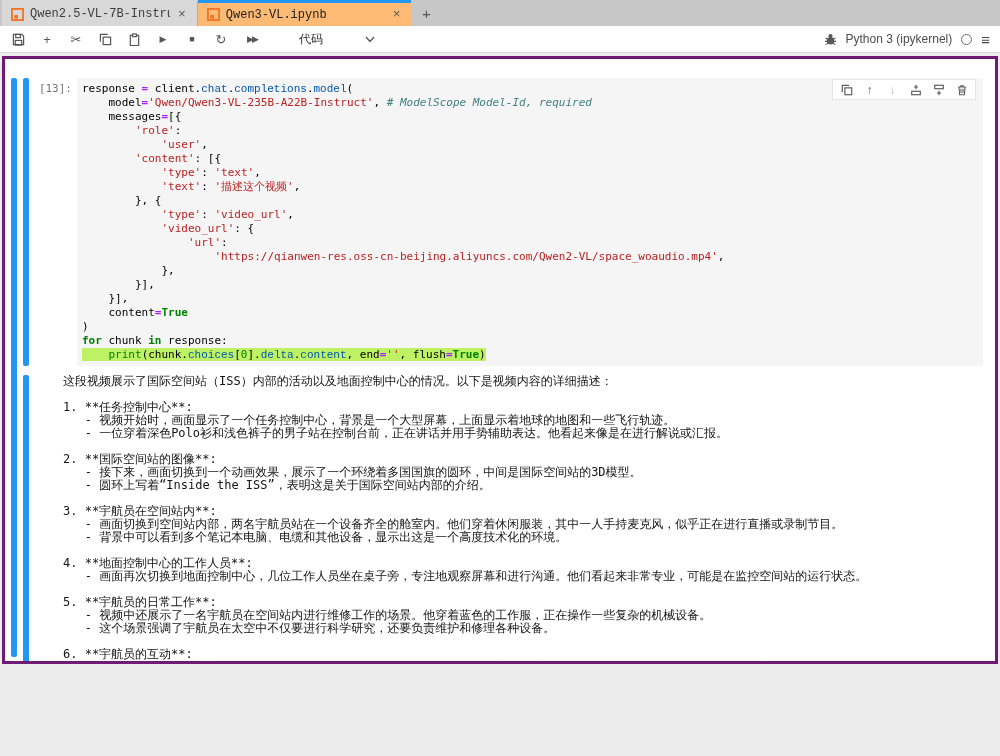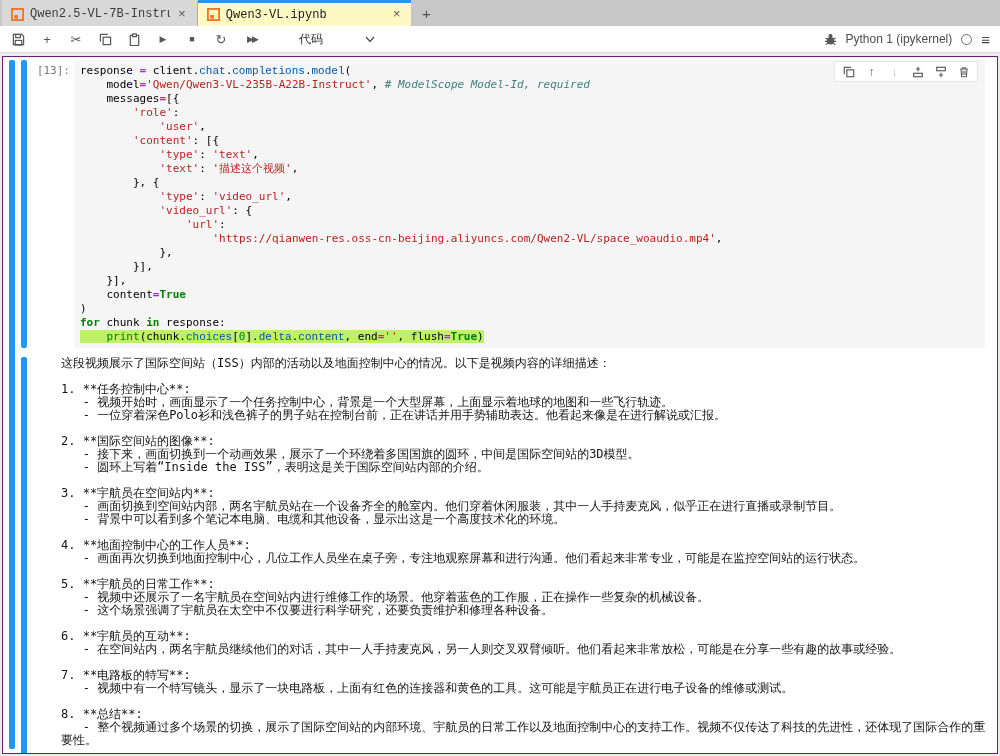--- a/index.html
+++ b/index.html
@@ -7,41 +7,41 @@
   body {
     width:1000px; height:756px; overflow:hidden;
     background:#ececec;
     font-family:"Liberation Sans", sans-serif;
     -webkit-font-smoothing:antialiased;
   }
   
   .tabbar { height:26px; background:#c7c7c7; display:flex; align-items:stretch; padding-left:2px; }
   .tab { display:flex; align-items:center; gap:6px; padding:0 9px; font-size:12px; color:#3c3c3c; cursor:default;font-family:Liberation Mono, monospace; }
   .tab.inactive { background:#d8d8d8; border-right:1px solid #aeaeae; border-top:2px solid #d8d8d8; }
-  .tab.active { background:#fef9c3; border-top:3px solid #2196f3; color:#202020; }
+  .tab.active { background:#fdba74; border-top:3px solid #2196f3; color:#202020; }
   .tab .label { max-width:140px; overflow:hidden; white-space:nowrap; }
   .tab .close { color:#5a5a5a; font-size:13px; padding:0 2px; }
   .newtab { width:30px; display:flex; align-items:center; justify-content:center; color:#555; font-size:15px; }
   .nbicon { width:13px; height:13px; flex:0 0 13px; }
   
   .toolbar { height:27px; background:#fff; border-bottom:1px solid #dadada; display:flex; align-items:center; padding:0 10px; }
   .tool { width:16px; height:18px; display:flex; align-items:center; justify-content:center; color:#575757; margin-right:13px; font-size:12px; }
   .tool.glyph { font-size:13px; }
   .tool.small { font-size:9px; }
   .tool.runall { letter-spacing:-2px; font-size:9px; width:20px; }
   .celltype { margin-left:24px; font-size:12px; color:#333; display:flex; align-items:center; }
   .celltype .chev { margin-left:42px; color:#555; }
   .spacer { flex:1; }
   .kernel { display:flex; align-items:center; gap:9px; font-size:12px; color:#4d4d4d; }
   .kstatus { width:11px; height:11px; border:1.5px solid #6e6e6e; border-radius:50%; }
   .kmenu { font-size:15px; color:#444; }
   
   .notebook {
-    margin:3px 2px 2px 2px; height:698px; background:#fff;
-    border:1px solid #701a75; padding-top:3px; overflow:hidden;
+    margin:3px 2px 2px 2px; height:608px; background:#fff;
+    border:3px solid #701a75; padding-top:19px; overflow:hidden;
   }
   .cell { display:flex; height:100%; }
   .bar { width:6px; border-radius:2px; background:#2196f3; flex:0 0 6px; }
   .cell > .bar { margin-left:6px; margin-bottom:4px; }
   .cell-body { flex:1; display:flex; flex-direction:column; min-width:0; }
   .row { display:flex; min-width:0; }
   .row > .bar { margin-left:6px; }
   .prompt {
     width:48px; flex:0 0 48px; text-align:right; padding:4px 5px 0 0;
     font-family:"DejaVu Sans Mono", monospace; font-size:11px; color:#777;
@@ -136,21 +136,21 @@
   </span>
   <span class="spacer"></span>
   <span class="kernel">
     <span>
       <svg width="13" height="13" viewBox="0 0 14 14" fill="none" stroke="#575757" stroke-width="1.2">
         <circle cx="7" cy="8.3" r="3.4" fill="#575757"></circle>
         <circle cx="7" cy="3.2" r="1.6" fill="#575757"></circle>
         <path d="M1.5 5.5l2.5 1.2M1 9h2.6M1.8 12.5l2.4-1.4M12.5 5.5l-2.5 1.2M13 9h-2.6M12.2 12.5l-2.4-1.4"></path>
       </svg>
     </span>
-    <span>Python 1 (ipykernel)</span>
+    <span>Python 3 (ipykernel)</span>
     <span class="kstatus"></span>
     <span class="kmenu">≡</span>
   </span>
 </div>
 
 <div class="notebook">
   <div class="cell">
     <div class="bar"></div>
     <div class="cell-body">
       <div class="row">

